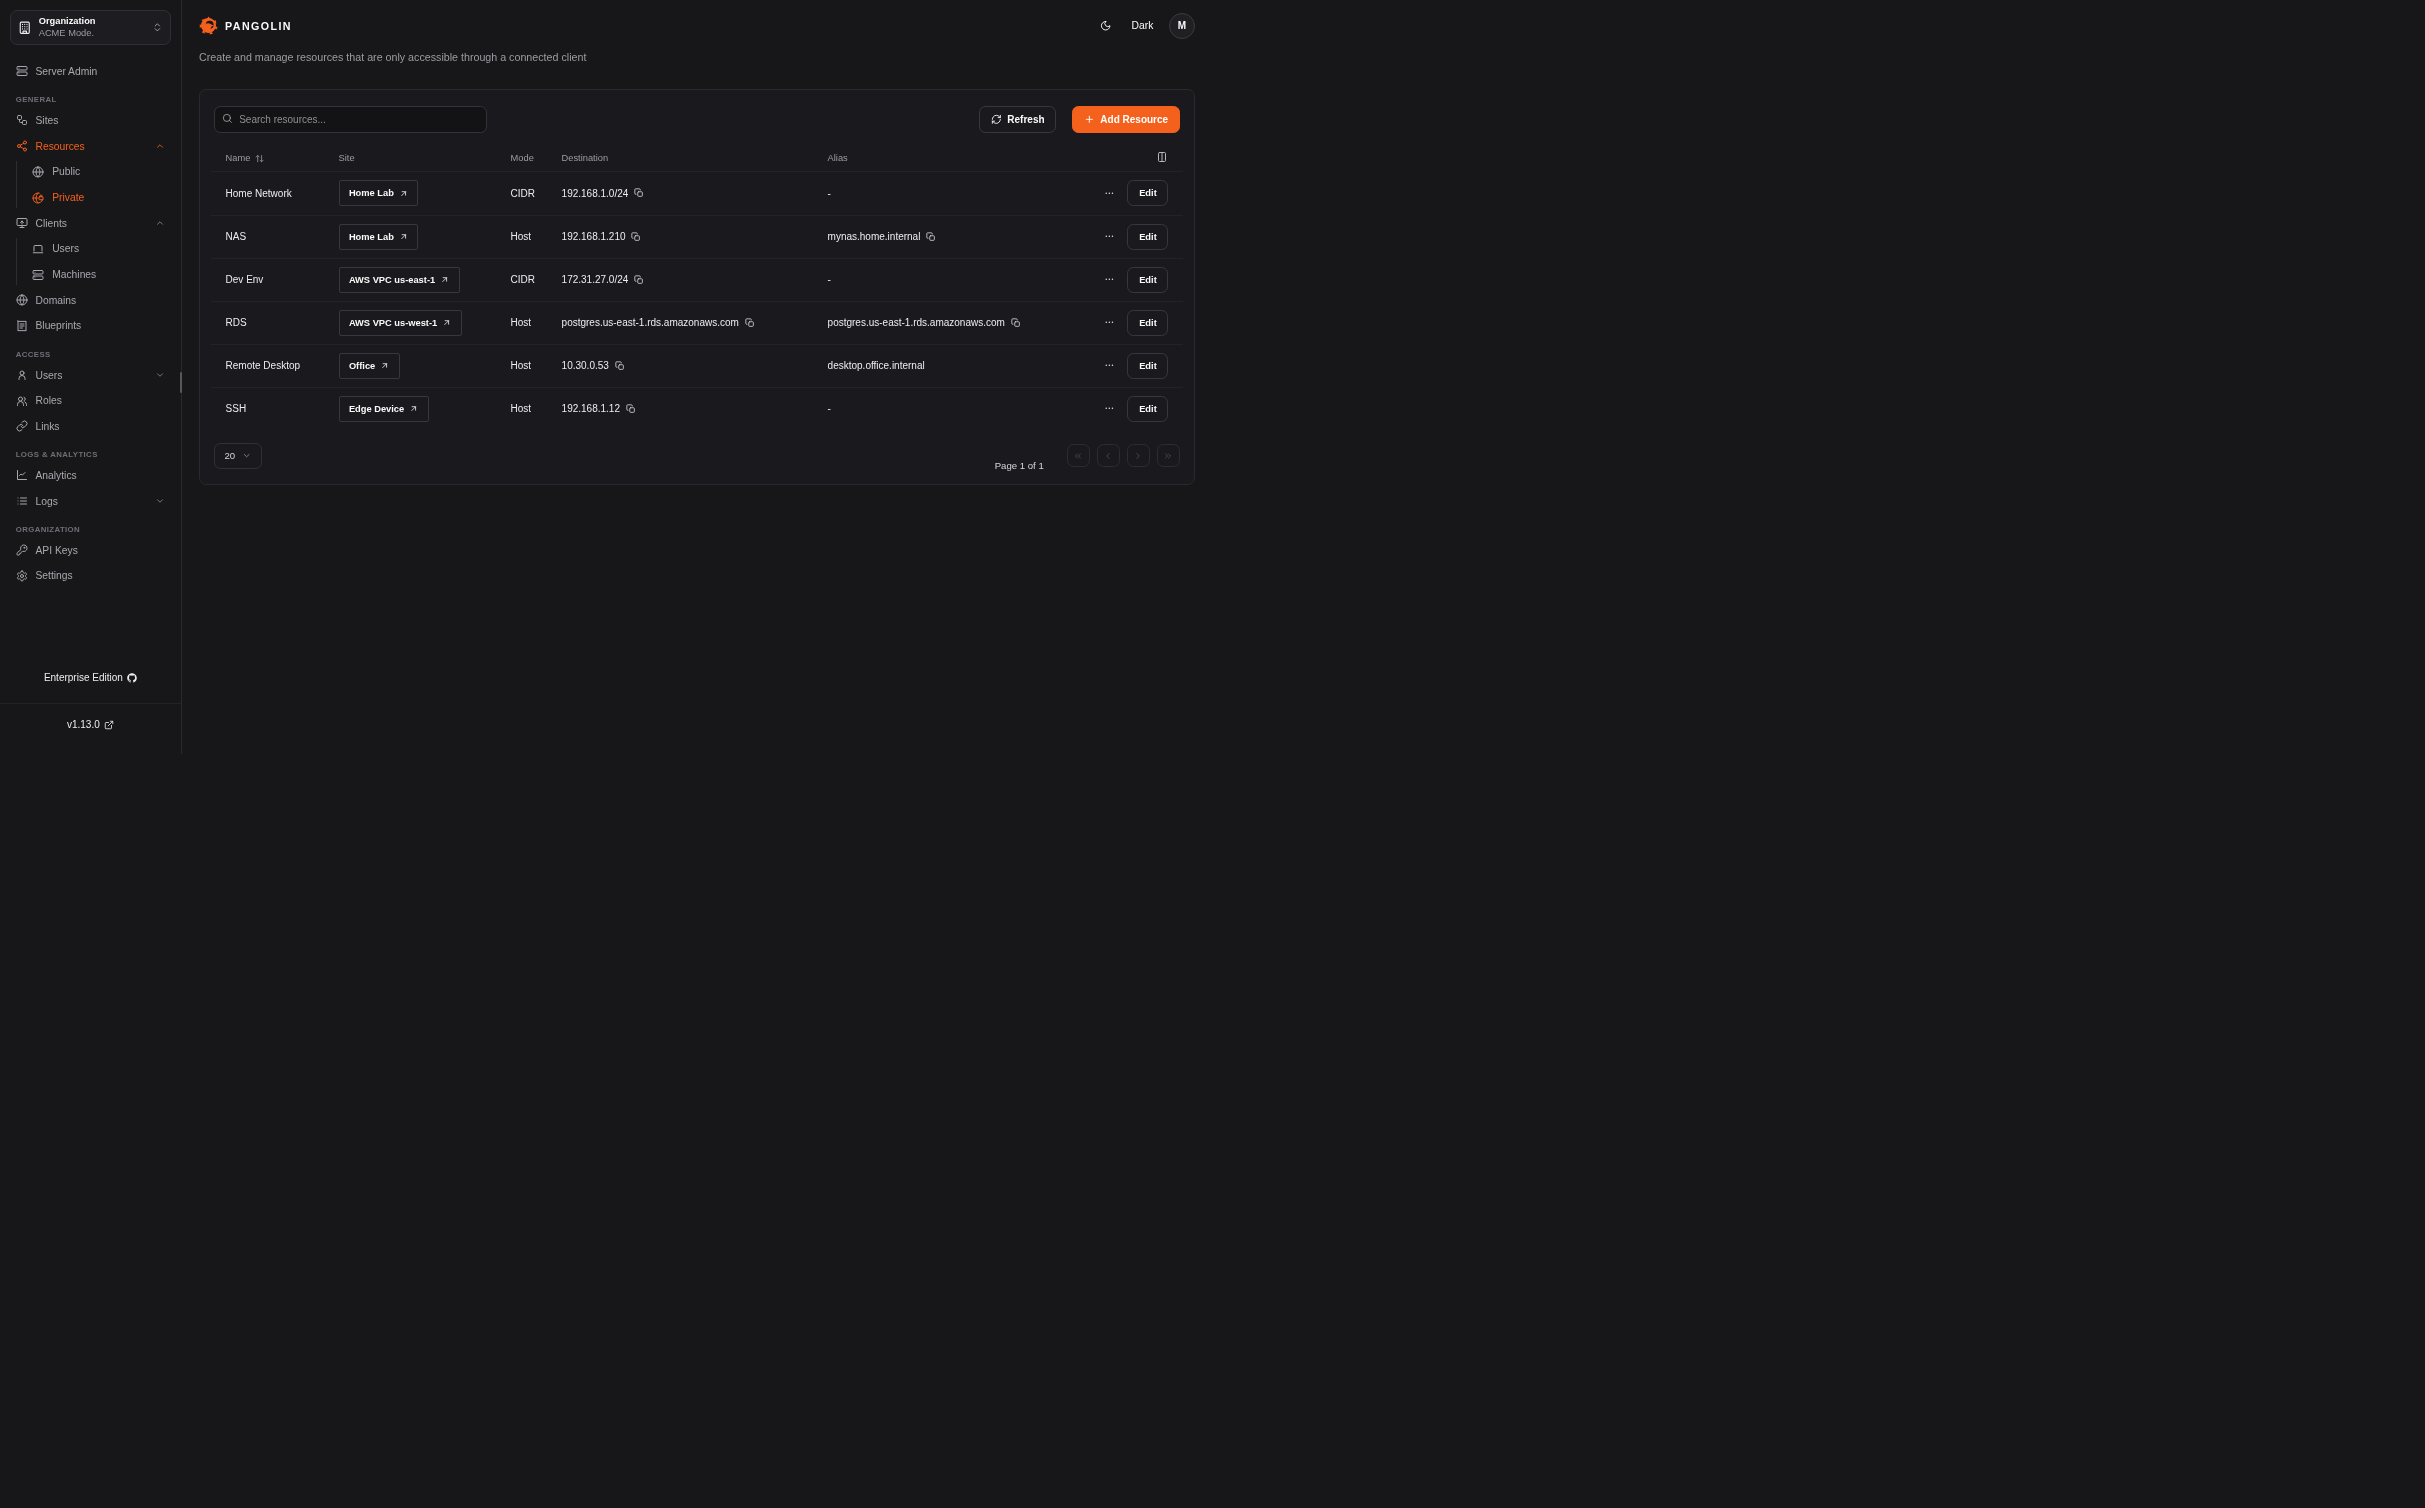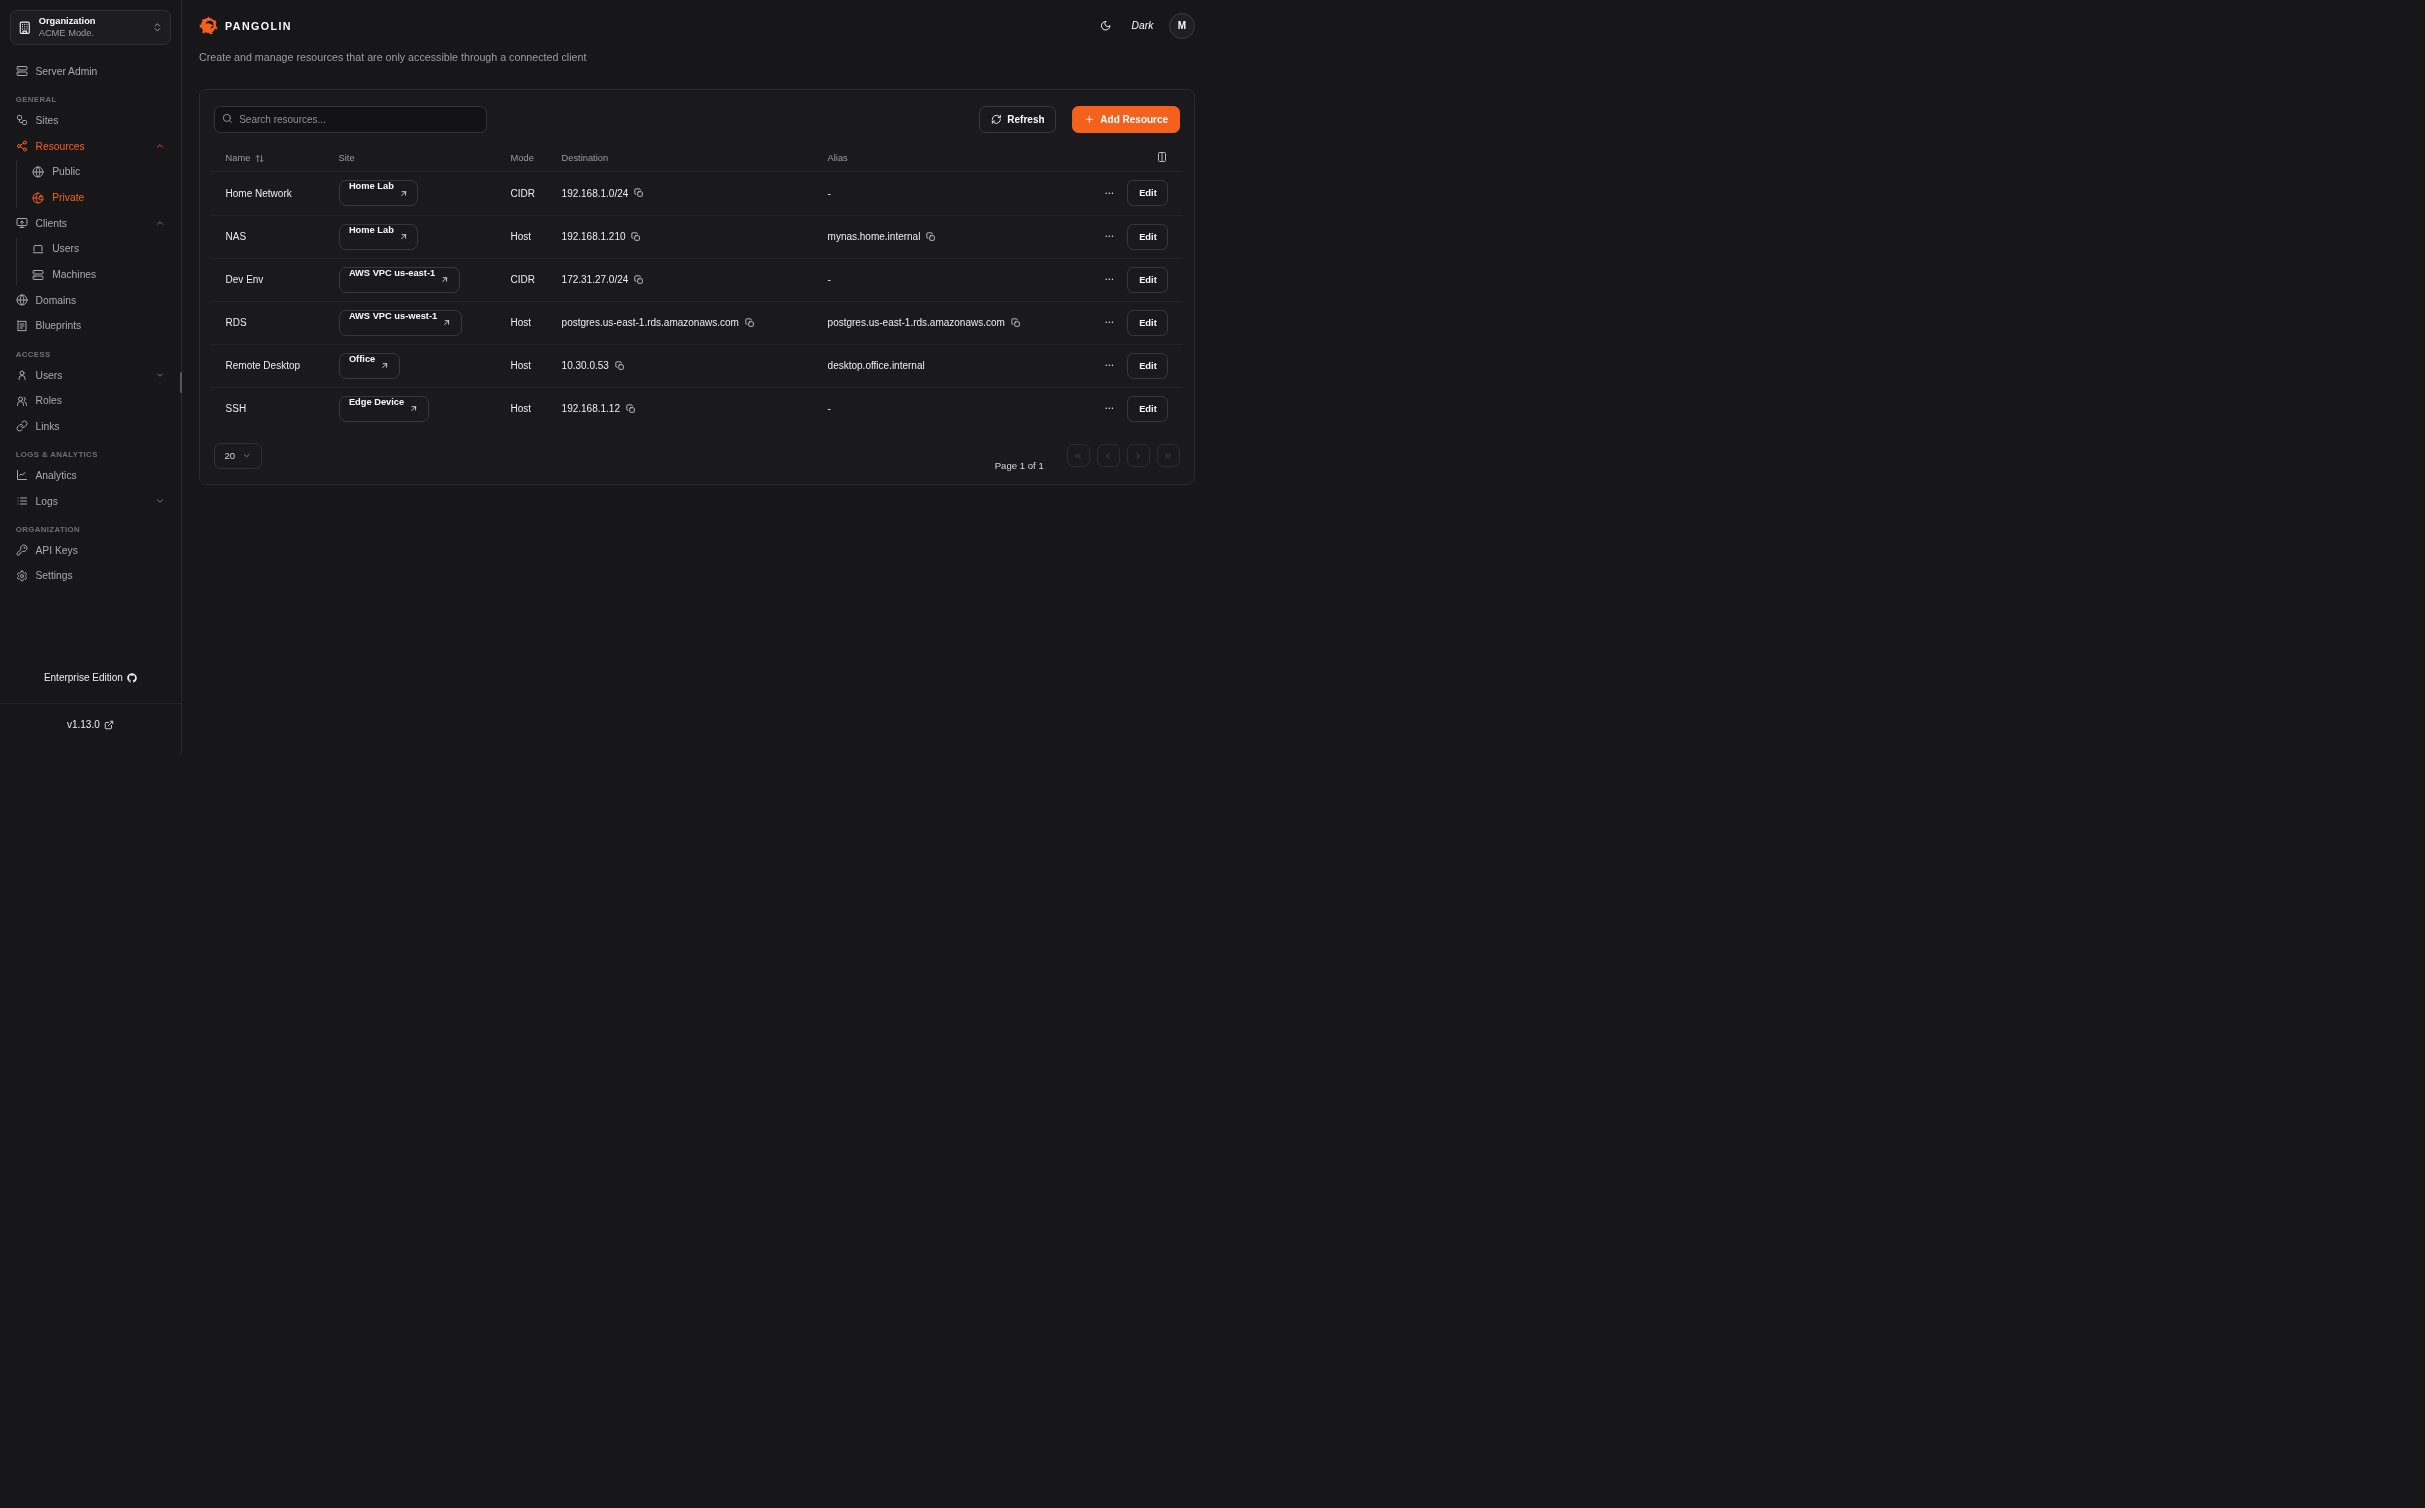--- a/index.html
+++ b/index.html
@@ -35,21 +35,21 @@
   .sidebar-footer svg{width:10px;height:10px;}
   .scroll-thumb{position:absolute;top:372px;right:-1.4px;width:2.1px;height:21.4px;border-radius:1.4px;background:#56565e;}
 
   
   .main{flex:1;padding:0 18px 0 17px;position:relative;}
   .topbar{height:51px;display:flex;align-items:center;justify-content:space-between;}
   .brand{display:flex;align-items:center;gap:7.1px;}
   .brand .logo svg{width:19px;height:19px;}
   .brand-name{font-size:10.7px;font-weight:700;letter-spacing:1.4px;color:#fafafa;}
   .top-actions{display:flex;align-items:center;gap:15.7px;}
-  .theme-toggle{display:flex;align-items:center;gap:20px;font-size:10.3px;color:#fafafa;cursor:pointer;font-style:italic;}
+  .theme-toggle{display:flex;align-items:center;gap:20px;font-size:10.3px;color:#fafafa;cursor:pointer;}
   .theme-toggle svg{width:11.4px;height:11.4px;}
   .avatar{width:26px;height:26px;border-radius:50%;border:0.7px solid #3a3a41;background:#202024;display:flex;align-items:center;justify-content:center;font-size:10px;font-weight:600;color:#fafafa;cursor:pointer;}
   .page-title{font-size:17px;font-weight:700;letter-spacing:-0.1px;margin-top:12px;color:#fbfbfc;}
   .page-subtitle{font-size:10.7px;color:var(--muted);margin-top:0;}
 
   .card{margin-top:26px;background:var(--card);border:0.7px solid var(--line);border-radius:7.1px;padding:15.7px 11.4px 0;height:396px;}
   .toolbar{display:flex;align-items:center;justify-content:space-between;height:27px;padding:0 2.8px;}
   .search{position:relative;width:273px;height:27px;}
   .search .icon{position:absolute;left:7.8px;top:7.8px;color:var(--muted);}
   .search .icon svg{width:10.7px;height:10.7px;}
@@ -66,21 +66,21 @@
   .th{display:flex;align-items:center;gap:5px;}
   .th .sort{color:var(--muted);cursor:pointer;}
   .th .sort svg{width:9.3px;height:9.3px;}
   .th.actions{justify-content:flex-end;}
   .cols-btn{background:none;border:none;color:#b6b6bd;cursor:pointer;padding:0;}
   .cols-btn svg{width:12px;height:12px;}
 
   .row{height:43px;font-size:10px;color:var(--txt);}
   .row + .row{border-top:0.7px solid var(--line-soft);}
   .cell{display:flex;align-items:center;gap:5.7px;min-width:0;}
-  .site-btn{display:inline-flex;gap:5px;height:26px;padding:0 9.3px;background:transparent;border:0.7px solid var(--btn-border);border-radius:7px;color:#fafafa;font-size:9.3px;font-weight:600;font-family:inherit;cursor:pointer;}
+  .site-btn{display:inline-flex;align-items:center;gap:5px;height:26px;padding:0 9.3px;background:transparent;border:0.7px solid var(--btn-border);border-radius:2px;color:#fafafa;font-size:9.3px;font-weight:600;font-family:inherit;cursor:pointer;}
   .site-btn svg{width:9.3px;height:9.3px;}
   .copy-btn{background:none;border:none;color:#d6d6db;cursor:pointer;padding:0;display:inline-flex;}
   .copy-btn svg{width:10px;height:10px;}
   .cell.actions{justify-content:flex-end;gap:13px;}
   .more-btn{background:none;border:none;color:#e4e4e7;cursor:pointer;padding:0;display:inline-flex;}
   .more-btn svg{width:10.7px;height:10.7px;}
   .edit-btn{height:26px;padding:0 10.7px;background:transparent;border:0.7px solid var(--btn-border);border-radius:6.4px;color:#fafafa;font-size:9.3px;font-weight:600;font-family:inherit;cursor:pointer;}
 
   .pagination{height:52px;display:flex;align-items:center;justify-content:space-between;padding:0 2.8px;}
   .page-size{display:inline-flex;align-items:center;gap:7.1px;height:26px;padding:0 9.3px;border:0.7px solid #303036;border-radius:6.4px;color:#d6d6da;font-size:9.6px;cursor:pointer;}

